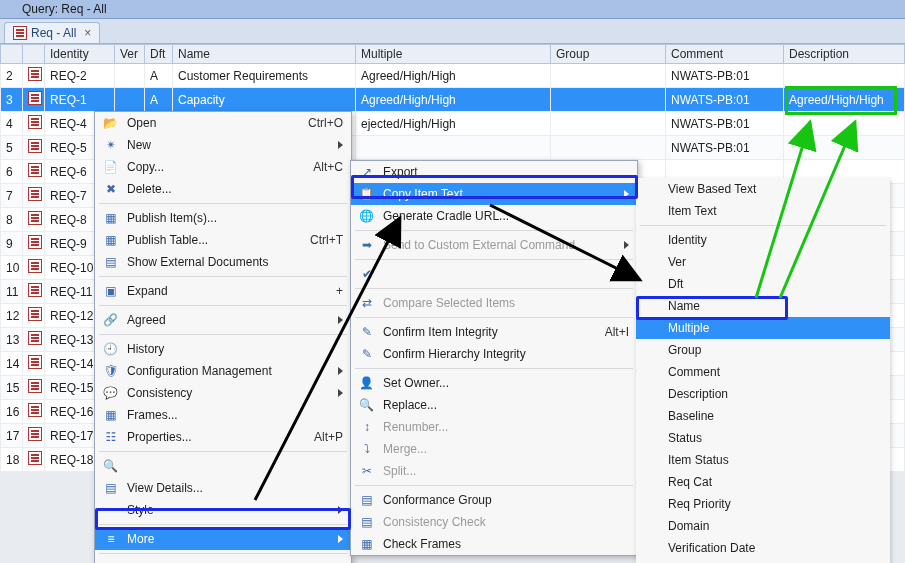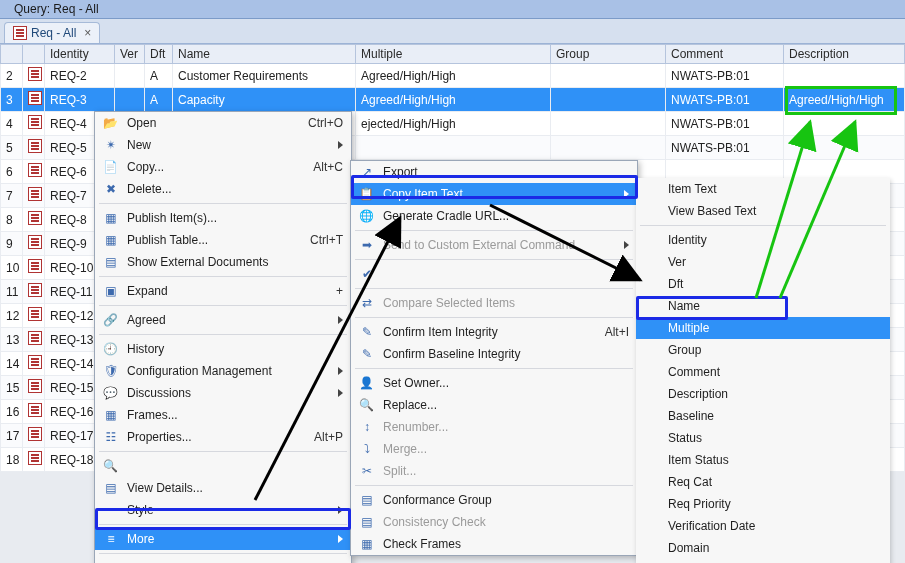--- a/index.html
+++ b/index.html
@@ -1,17 +1,17 @@
 <!DOCTYPE html>
 <html><head>
 <meta charset="utf-8">
 <style>
 *{box-sizing:border-box;margin:0;padding:0;font-family:"Segoe UI",Tahoma,sans-serif;font-size:12px}
 body{background:#e8ebf0;width:905px;height:563px;overflow:hidden;position:relative}
-.title-bar{background:#a9c1e6;padding:2px 14px;font-size:12px;color:#1a1a1a;border-bottom:1px solid #7c9bc8}
+.title-bar{background:#a9c1e6;padding:2px 22px;font-size:12px;color:#1a1a1a;border-bottom:1px solid #7c9bc8}
 .tab-strip{background:#d6e0ef;padding:3px 0 0 4px;border-bottom:1px solid #9cb3d6;display:flex}
 .tab{display:inline-flex;align-items:center;gap:4px;background:#ecf1f9;border:1px solid #a6bad8;border-bottom:none;border-radius:4px 4px 0 0;padding:3px 8px;margin-right:2px;color:#214a7a}
 .tab .x{color:#5a5a5a;margin-left:4px}
 .doc-icon{width:14px;height:14px;display:inline-block;background:#fff;border:1px solid #b03333;position:relative}
 .doc-icon::after{content:'';position:absolute;top:2px;left:2px;right:2px;height:2px;background:#b03333;box-shadow:0 3px 0 #b03333,0 6px 0 #b03333}
 table.grid{border-collapse:collapse;width:100%;table-layout:fixed;background:#fff}
 table.grid th{background:#e9eef7;border:1px solid #b5c4dd;padding:2px 5px;text-align:left;font-weight:400;color:#2a2a2a;font-size:12px;height:18px}
 table.grid td{border:1px solid #e9ecf1;padding:2px 5px;height:24px;color:#222;font-size:12px;vertical-align:middle;white-space:nowrap;overflow:hidden}
 tr.sel td{background:#2f91f7;color:#fff}
 .row-alt td{background:#fafbfd}
@@ -78,21 +78,21 @@
         <td>A</td>
         <td>Customer Requirements</td>
         <td>Agreed/High/High</td>
         <td></td>
         <td>NWATS-PB:01</td>
         <td></td>
       </tr>
       <tr class="sel">
         <td>3</td>
         <td><span class="doc-icon"></span></td>
-        <td>REQ-3</td>
+        <td>REQ-1</td>
         <td></td>
         <td>A</td>
         <td>Capacity</td>
         <td>Agreed/High/High</td>
         <td></td>
         <td>NWATS-PB:01</td>
         <td>Agreed/High/High</td>
       </tr>
       <tr>
         <td>4</td>
@@ -328,21 +328,21 @@
       <span class="ic">🕘</span>
       <span class="lbl">History</span>
     </div>
     <div class="menu-item">
       <span class="ic">🛡</span>
       <span class="lbl">Configuration Management</span>
       <span class="arrow"></span>
     </div>
     <div class="menu-item">
       <span class="ic">💬</span>
-      <span class="lbl">Discussions</span>
+      <span class="lbl">Consistency</span>
       <span class="arrow"></span>
     </div>
     <div class="menu-item">
       <span class="ic">▦</span>
       <span class="lbl">Frames...</span>
     </div>
     <div class="menu-item">
       <span class="ic">☷</span>
       <span class="lbl">Properties...</span>
       <span class="hot">Alt+P</span>
@@ -404,21 +404,21 @@
       <span class="lbl">Compare Selected Items</span>
     </div>
     <div class="menu-sep"></div>
     <div class="menu-item">
       <span class="ic">✎</span>
       <span class="lbl">Confirm Item Integrity</span>
       <span class="hot">Alt+I</span>
     </div>
     <div class="menu-item">
       <span class="ic">✎</span>
-      <span class="lbl">Confirm Baseline Integrity</span>
+      <span class="lbl">Confirm Hierarchy Integrity</span>
     </div>
     <div class="menu-sep"></div>
     <div class="menu-item">
       <span class="ic">👤</span>
       <span class="lbl">Set Owner...</span>
     </div>
     <div class="menu-item">
       <span class="ic">🔍</span>
       <span class="lbl">Replace...</span>
     </div>
@@ -445,26 +445,26 @@
     </div>
     <div class="menu-item">
       <span class="ic">▦</span>
       <span class="lbl">Check Frames</span>
     </div>
   </div>
 
 <div class="menu" id="m3" style="top:178px;left:636px;width:152px;border:none;box-shadow:1px 2px 5px rgba(0,0,0,.2)">
     <div class="menu-item">
       <span class="ic"></span>
+      <span class="lbl">View Based Text</span>
+    </div>
+    <div class="menu-item">
+      <span class="ic"></span>
       <span class="lbl">Item Text</span>
     </div>
-    <div class="menu-item">
-      <span class="ic"></span>
-      <span class="lbl">View Based Text</span>
-    </div>
     <div class="menu-sep"></div>
     <div class="menu-item">
       <span class="ic"></span>
       <span class="lbl">Identity</span>
     </div>
     <div class="menu-item">
       <span class="ic"></span>
       <span class="lbl">Ver</span>
     </div>
     <div class="menu-item">
@@ -506,25 +506,25 @@
     <div class="menu-item">
       <span class="ic"></span>
       <span class="lbl">Req Cat</span>
     </div>
     <div class="menu-item">
       <span class="ic"></span>
       <span class="lbl">Req Priority</span>
     </div>
     <div class="menu-item">
       <span class="ic"></span>
+      <span class="lbl">Domain</span>
+    </div>
+    <div class="menu-item">
+      <span class="ic"></span>
       <span class="lbl">Verification Date</span>
-    </div>
-    <div class="menu-item">
-      <span class="ic"></span>
-      <span class="lbl">Domain</span>
     </div>
     <div class="menu-item">
       <span class="ic"></span>
     </div>
   </div>
 
 <div class="box-hl" style="top:508px;left:95px;width:256px;height:22px"></div>
 <div class="box-hl" style="top:175px;left:351px;width:287px;height:24px"></div>
 <div class="box-hl" style="top:296px;left:636px;width:152px;height:24px"></div>
 <div class="box-green" style="top:86px;left:785px;width:112px;height:29px"></div>

